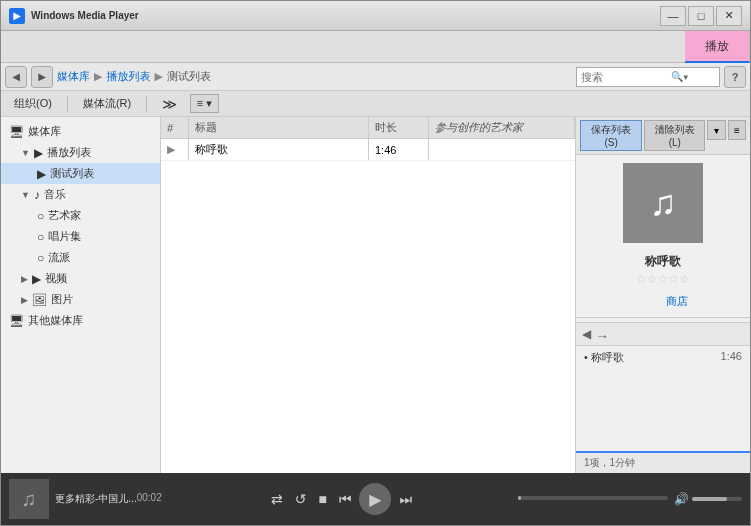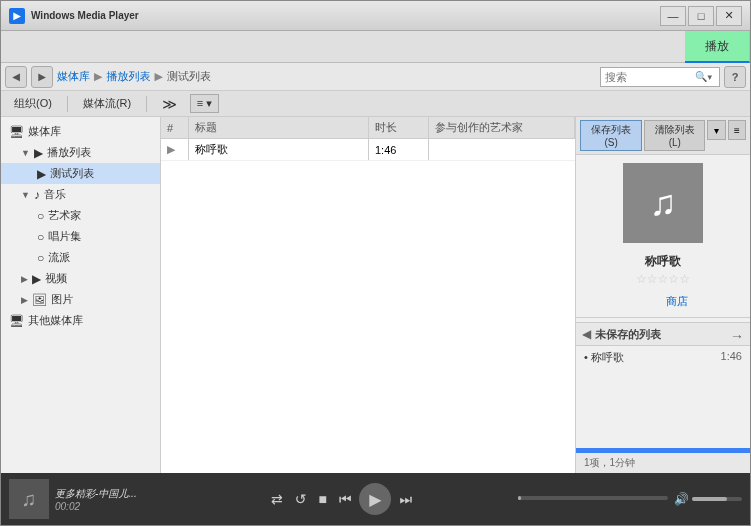--- a/index.html
+++ b/index.html
@@ -78,21 +78,21 @@
       height: 32px;
       background: #d8d8d8;
       border: none;
       border-right: 1px solid #bbb;
       cursor: pointer;
       font-size: 12px;
       color: #333;
       display: flex;
       align-items: center;
     }
-    .tab-btn.active { background: #86efac; border-bottom: 2px solid #1a73e8; }
+    .tab-btn.active { background: #f9a8d4; border-bottom: 2px solid #1a73e8; }
 
     
     .nav-bar {
       display: flex;
       align-items: center;
       background: #e8e8e8;
       height: 28px;
       padding: 0 4px;
       border-bottom: 1px solid #ccc;
       flex-shrink: 0;
@@ -121,21 +121,21 @@
     .breadcrumb-sep { color: #888; }
     .breadcrumb-link { color: #0066cc; cursor: pointer; }
     .nav-spacer { flex: 1; }
     .search-box {
       display: flex;
       align-items: center;
       background: white;
       border: 1px solid #aaa;
       height: 20px;
       padding: 0 4px;
-      width: 120px;
+      width: 144px;
     }
     .search-input {
       border: none;
       outline: none;
       font-size: 11px;
       width: 90px;
       background: transparent;
     }
     .search-icon-btn {
       cursor: pointer;
@@ -223,21 +223,21 @@
     .list-header-col {
       padding: 0 6px;
       border-right: 1px solid #ccc;
       height: 100%;
       display: flex;
       align-items: center;
     }
     .col-num { width: 28px; }
     .col-title { width: 180px; }
     .col-duration { width: 60px; }
-    .col-artist { flex: 1; }
+    .col-artist { flex: 1; font-style: italic; }
     .list-body { flex: 1; overflow-y: auto; background: white; }
     .list-row {
       display: flex;
       height: 22px;
       align-items: center;
       border-bottom: 1px solid #f0f0f0;
       cursor: pointer;
       font-size: 11px;
     }
     .list-row .col-num { color: #888; }
@@ -337,21 +337,21 @@
       padding: 2px 8px;
       font-size: 11px;
       cursor: pointer;
     }
     .playlist-item-title { color: #333; text-align: right; }
     .playlist-item-duration { color: #666; }
     .right-footer {
       padding: 3px 8px;
       font-size: 10px;
       color: #666;
-      border-top: 5px solid #3b82f6;
+      border-top: 2px solid #3b82f6;
       background: #e8e8e8;
       flex-shrink: 0;
     }
 
     
     .player-bar {
       height: 52px;
       background: #333;
       display: flex;
       align-items: center;
@@ -365,24 +365,23 @@
       background: #555;
       display: flex;
       align-items: center;
       justify-content: center;
       color: #aaa;
       font-size: 20px;
       flex-shrink: 0;
     }
     .player-track-info {
       display: flex;
-      flex-direction: column;
+      flex-direction: row;
       width: 110px;
       flex-shrink: 0;
-      font-style: italic;
     }
     .player-track-name {
       font-size: 10px;
       color: #ddd;
       white-space: nowrap;
       overflow: hidden;
       text-overflow: ellipsis;
     }
     .player-time {
       font-size: 10px;
@@ -577,21 +576,20 @@
         <span style="font-size:36px;">♫</span>
       </div>
       <div class="track-info">
         <div class="track-title">称呼歌</div>
         <div class="track-rating">☆☆☆☆☆</div>
       </div>
       <div class="shop-btn">商店</div>
       <div class="right-divider"></div>
       <div class="playlist-header">
         <span class="playlist-header-icon">◀</span>
-        <span class="playlist-title">未保存的列表</span>
         <span class="playlist-nav">→</span>
       </div>
       <div class="playlist-items">
         <div class="playlist-item">
           <span class="playlist-item-title">• 称呼歌</span>
           <span class="playlist-item-duration">1:46</span>
         </div>
       </div>
       <div class="right-footer">1项，1分钟</div>
     </div>

